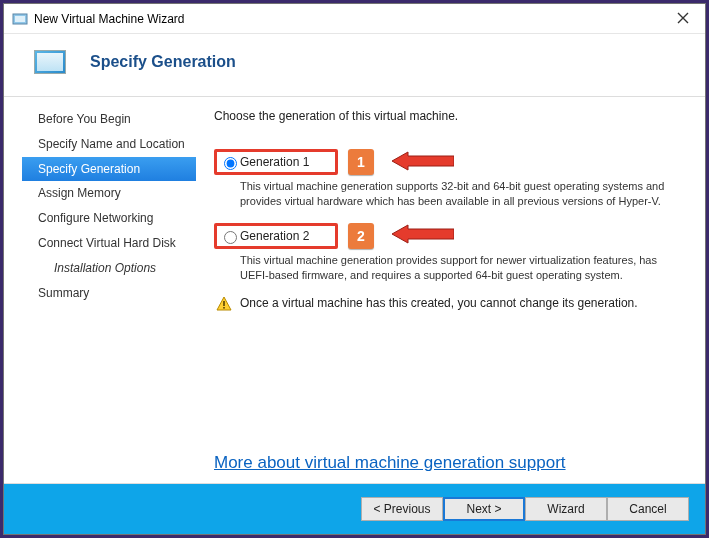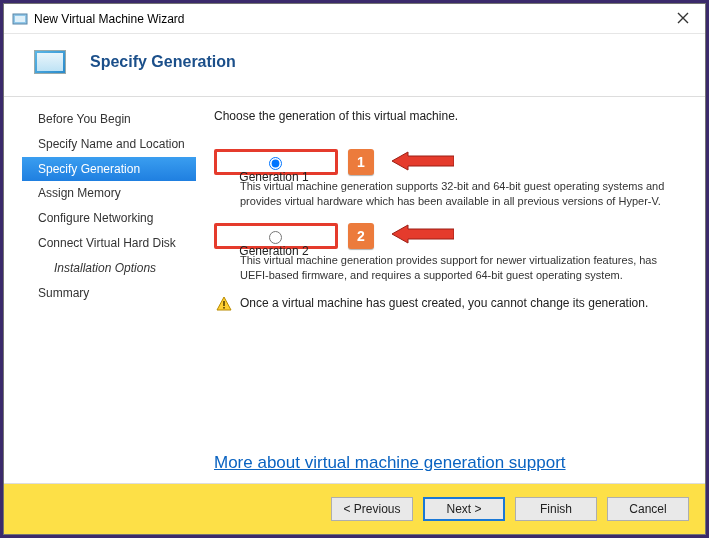--- a/index.html
+++ b/index.html
@@ -91,21 +91,20 @@
   .intro { margin-bottom: 26px; }
   .highlight-box {
     border: 3px solid #e53b2c;
     border-radius: 2px;
     padding: 2px 6px 2px 2px;
     display: inline-flex;
     align-items: center;
     min-width: 124px;
     height: 26px;
     background: #fff;
-    flex-direction: column;
   }
   .callout {
     display:inline-flex;
     align-items:center;
     justify-content:center;
     width: 26px; height: 26px;
     background: #ec7b3c;
     color: #fff;
     border-radius: 3px;
     font-size: 14px;
@@ -141,23 +140,22 @@
     color: #0a63c1;
     text-decoration: underline;
     cursor: pointer;
     font-size: 17px;
   }
   .footer {
     height: 50px;
     display: flex;
     align-items: center;
     justify-content: flex-end;
-    gap: 10px;
     padding: 0 16px;
-    background: #fde047;
+    background: #0ea5e9;
   }
   .btn {
     min-width: 82px;
     height: 24px;
     border: 1px solid #aeaeae;
     background: #e9e9e9;
     font-size: 12px;
     color: #222;
     padding: 0 10px;
     cursor: pointer;
@@ -237,28 +235,28 @@
       <div class="desc">This virtual machine generation provides support for newer virtualization features, has UEFI-based firmware, and requires a supported 64-bit guest operating system.</div>
 
       <div class="warn-row">
         <span class="warn-icon">
           <svg width="16" height="16" viewBox="0 0 16 16">
               <polygon points="8,1 15,14 1,14" fill="#ffcf33" stroke="#b88a00"></polygon>
               <rect x="7.2" y="5" width="1.6" height="5" fill="#5a4200"></rect>
               <rect x="7.2" y="11" width="1.6" height="1.6" fill="#5a4200"></rect>
             </svg>
         </span>
-        <span>Once a virtual machine has guest created, you cannot change its generation.</span>
+        <span>Once a virtual machine has this created, you cannot change its generation.</span>
       </div>
 
       <div class="link-row">
         <a>More about virtual machine generation support</a>
       </div>
     </div>
   </div>
 
   <div class="footer">
     <button class="btn">&lt; Previous</button>
     <button class="btn primary">Next &gt;</button>
-    <button class="btn">Finish</button>
+    <button class="btn">Wizard</button>
     <button class="btn">Cancel</button>
   </div>
 </div>
 
 </body></html>

